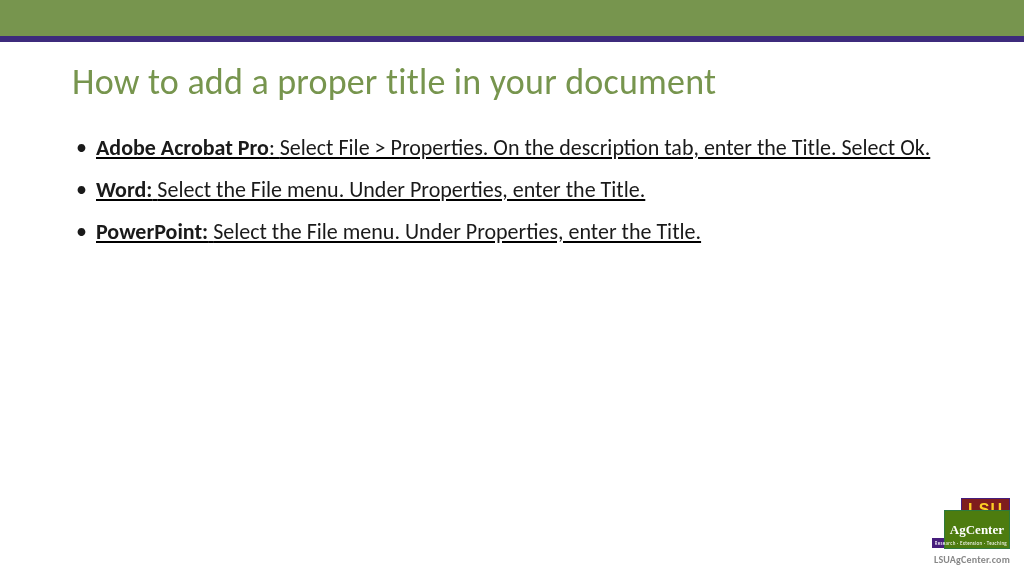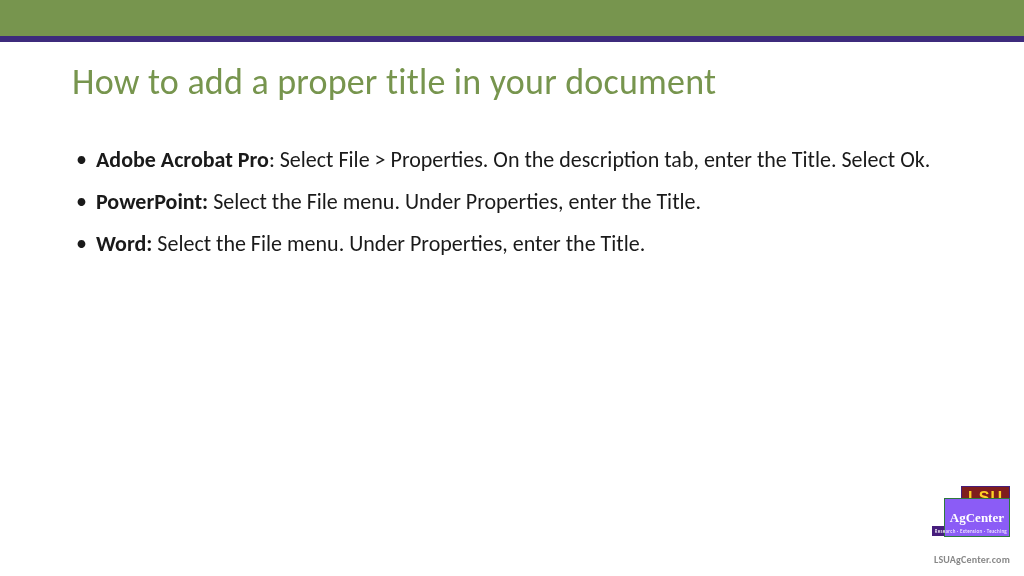--- a/index.html
+++ b/index.html
@@ -1,43 +1,43 @@
 <!DOCTYPE html>
 <html><head>
   <meta charset="utf-8">
   <style>
     * { margin: 0; padding: 0; box-sizing: border-box; }
     html, body { width: 1024px; height: 576px; font-family: Calibri, "Segoe UI", Arial, sans-serif; background: #fff; overflow: hidden; }
     .top-green { width: 100%; height: 36px; background: #77954e; }
     .purple-bar { width: 100%; height: 6px; background: #3d2b7c; }
     .content { padding: 18px 72px 0 72px; }
-    .title { color: #77954e; font-size: 36px; font-weight: 400; margin-bottom: 40px; letter-spacing: 0.2px; }
-    ul.bullets { list-style: none; }
+    .title { color: #77954e; font-size: 36px; font-weight: 400; margin-bottom: 28px; letter-spacing: 0.2px; }
+    ul.bullets { list-style: none; text-decoration: underline; }
     ul.bullets li { position: relative; padding-left: 24px; font-size: 22px; line-height: 1.45; color: #1a1a1a; margin-bottom: 10px; }
     ul.bullets li::before { content: "•"; position: absolute; left: 4px; top: 0; font-size: 22px; color: #1a1a1a; }
     .bold { font-weight: 700; }
     .footer { position: absolute; bottom: 10px; right: 14px; text-align: right; }
     .logo { display: inline-block; }
     .logo-lsu { background: #7f1d1d; color: #fdd023; font-weight: 900; font-size: 16px; padding: 2px 6px; letter-spacing: 1px; font-family: Arial, sans-serif; border: 1px solid #461d7c; }
-    .logo-ag { background: #8b5cf6; color: #fff; font-weight: 700; font-size: 13px; padding: 11px 5px; border: 1px solid #2d7a3d; font-family: Georgia, serif; }
+    .logo-ag { background: #4d7c0f; color: #fff; font-weight: 700; font-size: 13px; padding: 11px 5px; border: 1px solid #2d7a3d; font-family: Georgia, serif; }
     .logo-sub { background: #461d7c; color: #fff; font-size: 5px; padding: 1px 2px; text-align: center; letter-spacing: 0.3px; border: 1px solid #461d7c; }
-    .url { color: #888; font-size: 10px; font-weight: 700; margin-top: 16px; letter-spacing: 0.2px; }
+    .url { color: #888; font-size: 10px; font-weight: 700; margin-top: 4px; letter-spacing: 0.2px; }
   </style>
 </head>
 <body>
 
 <div class="top-green"></div>
 <div class="purple-bar"></div>
 
 <div class="content">
   <h1 class="title">How to add a proper title in your document</h1>
   <ul class="bullets">
     <li><span class="bold">Adobe Acrobat Pro</span><span>: </span><span>Select File &gt; Properties. On the description tab, enter the Title. Select Ok.</span></li>
+    <li><span class="bold">Word:</span><span> </span><span>Select the File menu. Under Properties, enter the Title.</span></li>
     <li><span class="bold">PowerPoint:</span><span> </span><span>Select the File menu. Under Properties, enter the Title.</span></li>
-    <li><span class="bold">Word:</span><span> </span><span>Select the File menu. Under Properties, enter the Title.</span></li>
   </ul>
 </div>
 
 <div class="footer">
   <div class="logo">
     <div><span class="logo-lsu">LSU</span></div>
     <div><span class="logo-ag">AgCenter</span></div>
     <div class="logo-sub">Research · Extension · Teaching</div>
   </div>
   <div class="url">LSUAgCenter.com</div>

